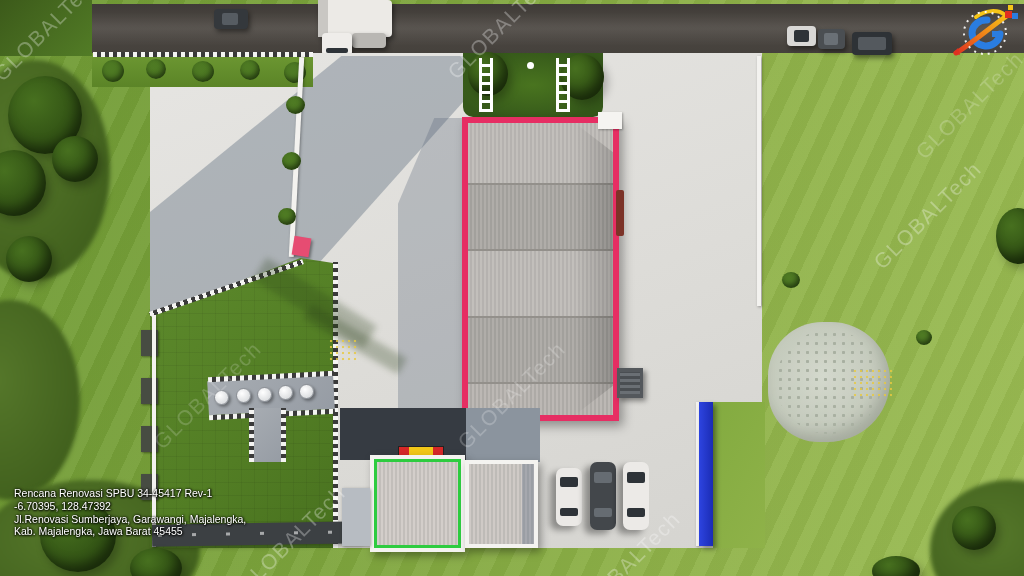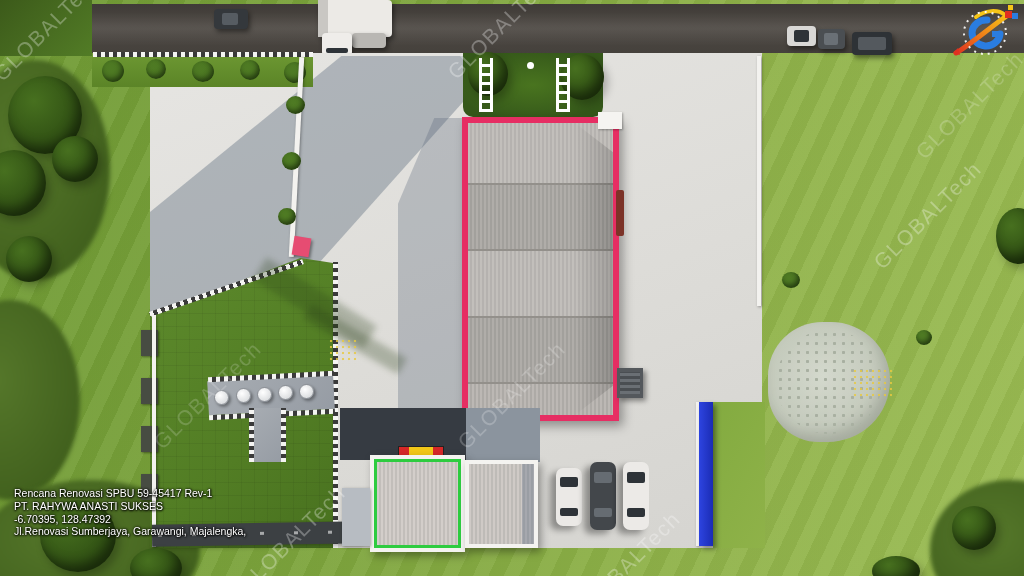--- a/index.html
+++ b/index.html
@@ -244,19 +244,19 @@
       <path d="M12,51 l-7,-2 5,-5 z" fill="#e03020"></path>
       <path d="M28,13 C37,6 50,5 57,11" fill="none" stroke="#f5c518" stroke-width="4" stroke-linecap="round"></path>
       <circle cx="37" cy="29" r="21" fill="none" stroke="#ffffff" stroke-width="2" stroke-dasharray="2 5" opacity="0.9"></circle>
       <rect x="57" y="7" width="7" height="7" fill="#e03020"></rect>
       <rect x="64" y="9" width="6" height="6" fill="#2a7de0"></rect>
       <rect x="60" y="1" width="5" height="5" fill="#f5c518"></rect>
     </svg>
   </div>
 
   <div style="left:14px;top:487px">
-    <div class="anno" style="position:static">Rencana Renovasi SPBU 59-45417 Rev-1</div>
-    <div class="anno" style="position:static">PT. RAHYWA ANASTI SUKSES</div>
+    <div class="anno" style="position:static">Rencana Renovasi SPBU 34-45417 Rev-1</div>
     <div class="anno" style="position:static">-6.70395, 128.47392</div>
     <div class="anno" style="position:static">Jl.Renovasi Sumberjaya, Garawangi, Majalengka,</div>
+    <div class="anno" style="position:static">Kab. Majalengka, Jawa Barat 45455</div>
   </div>
 
 </div>
 
 </body></html>

